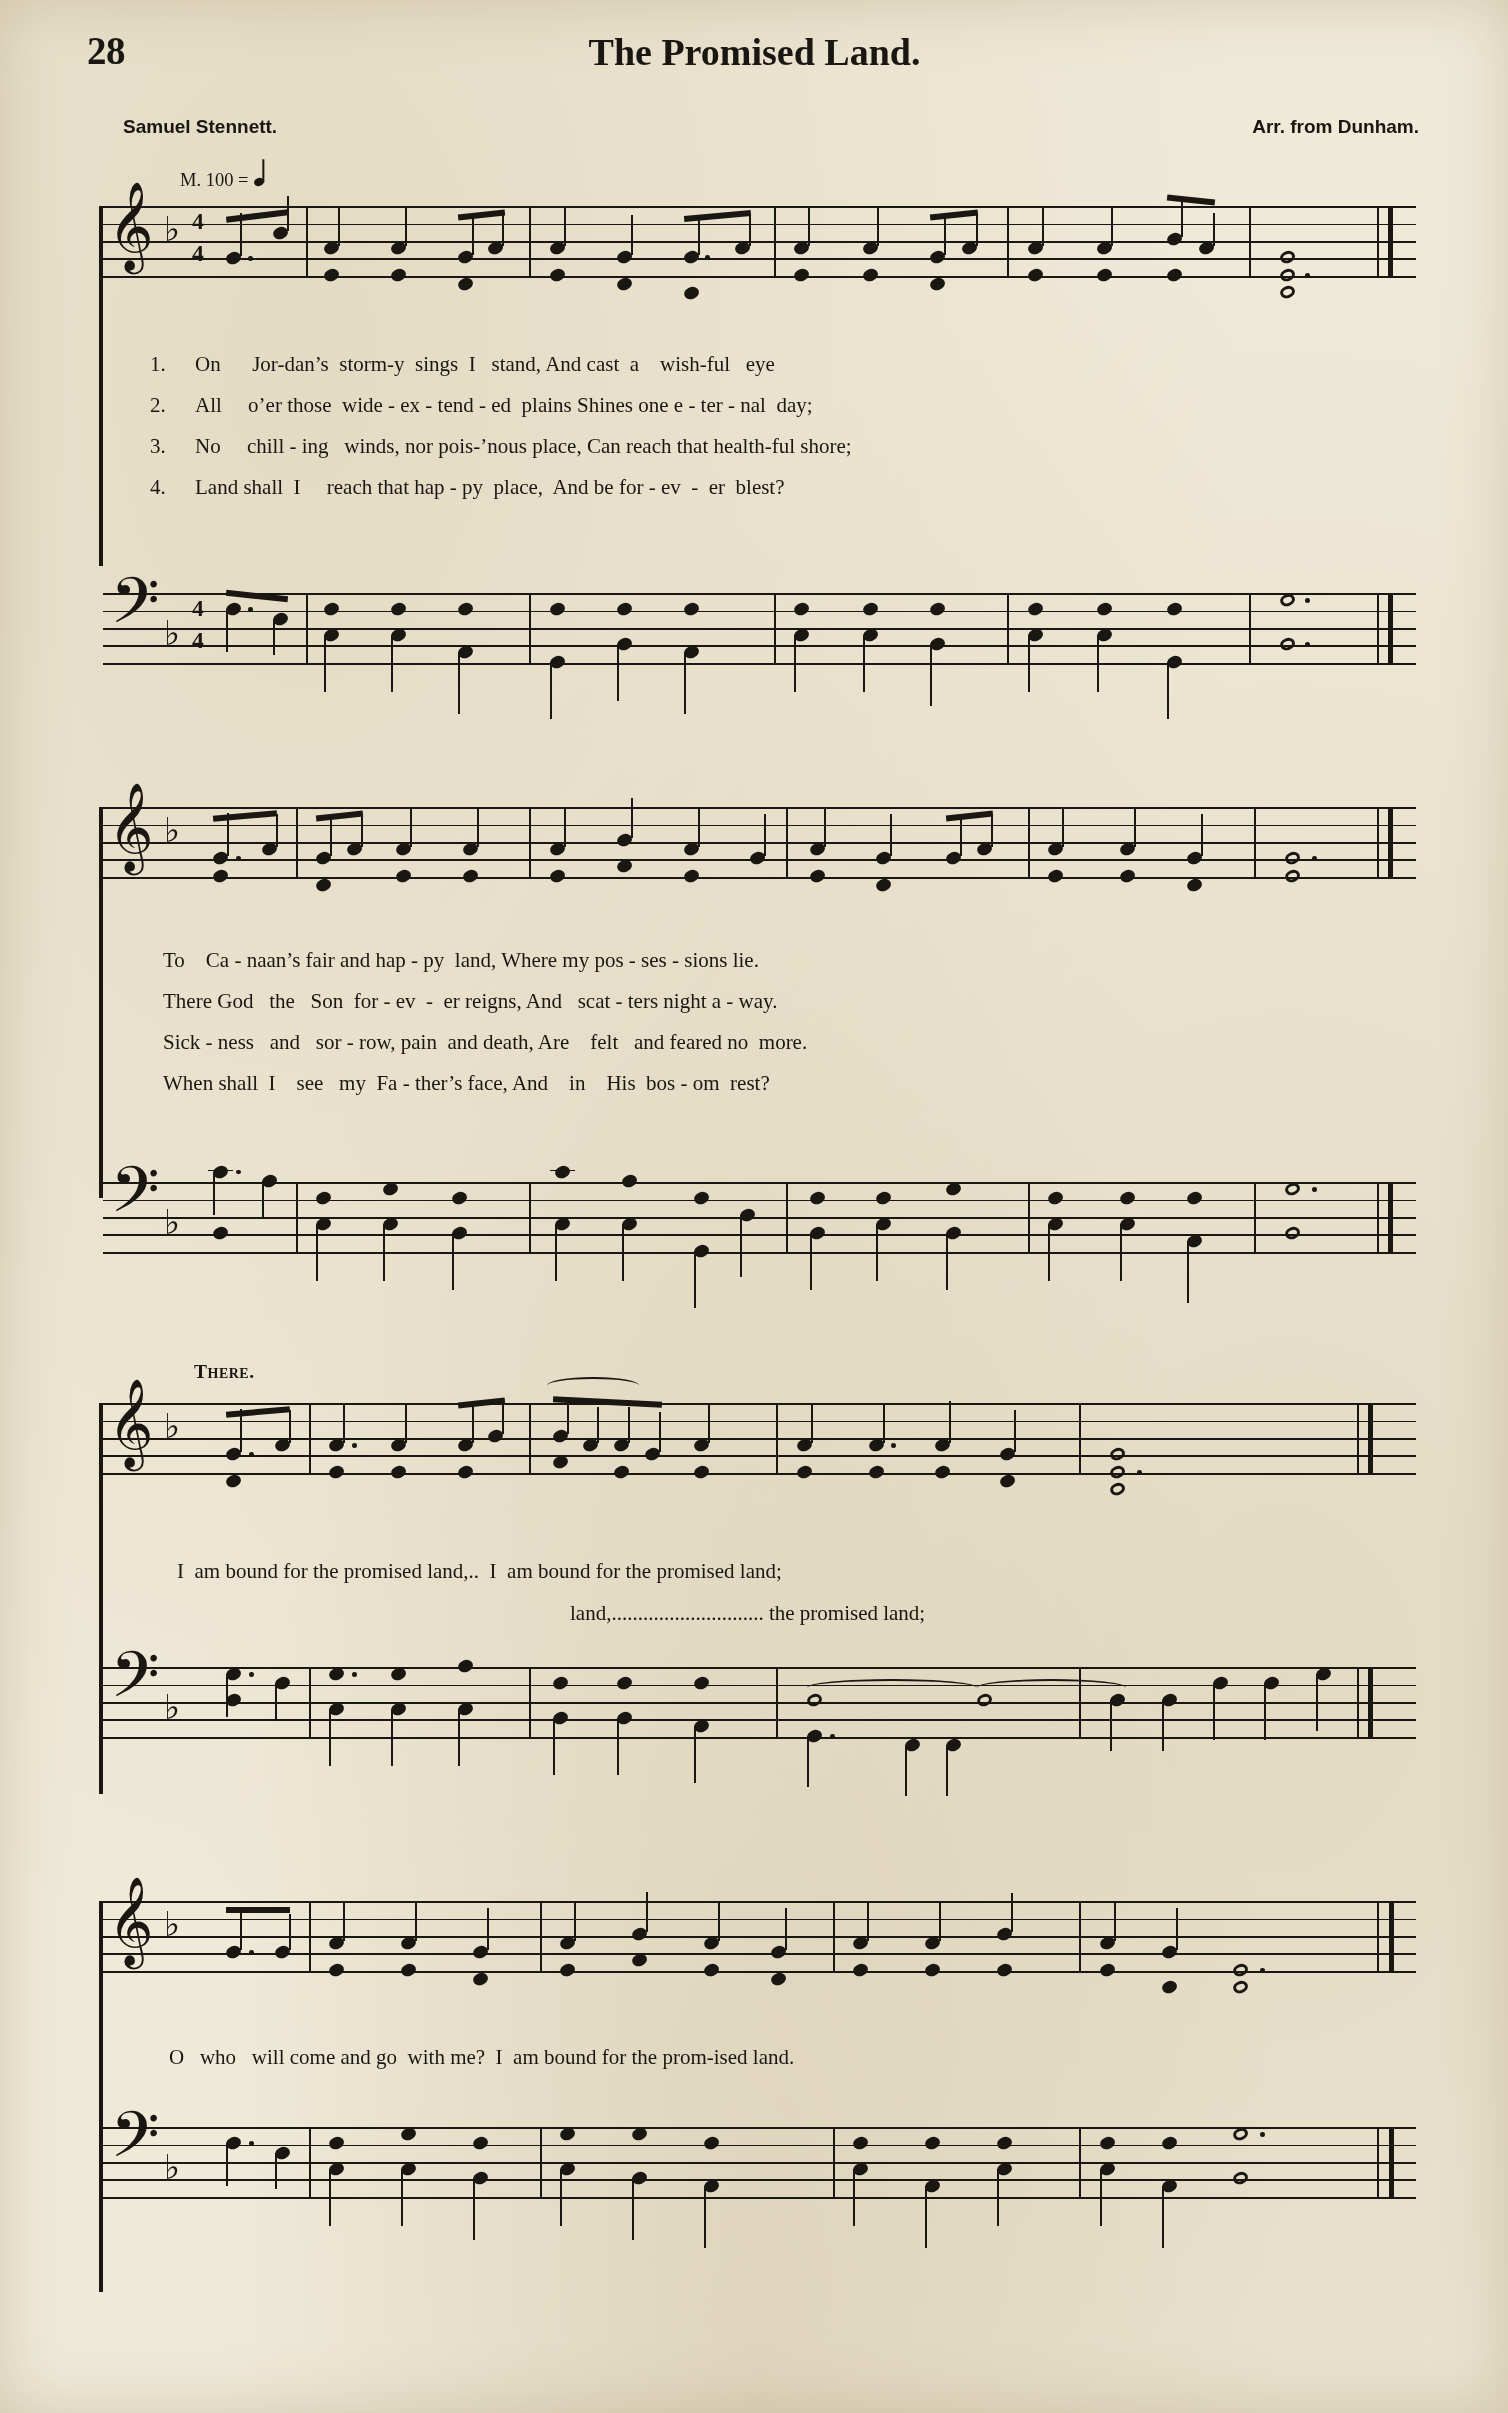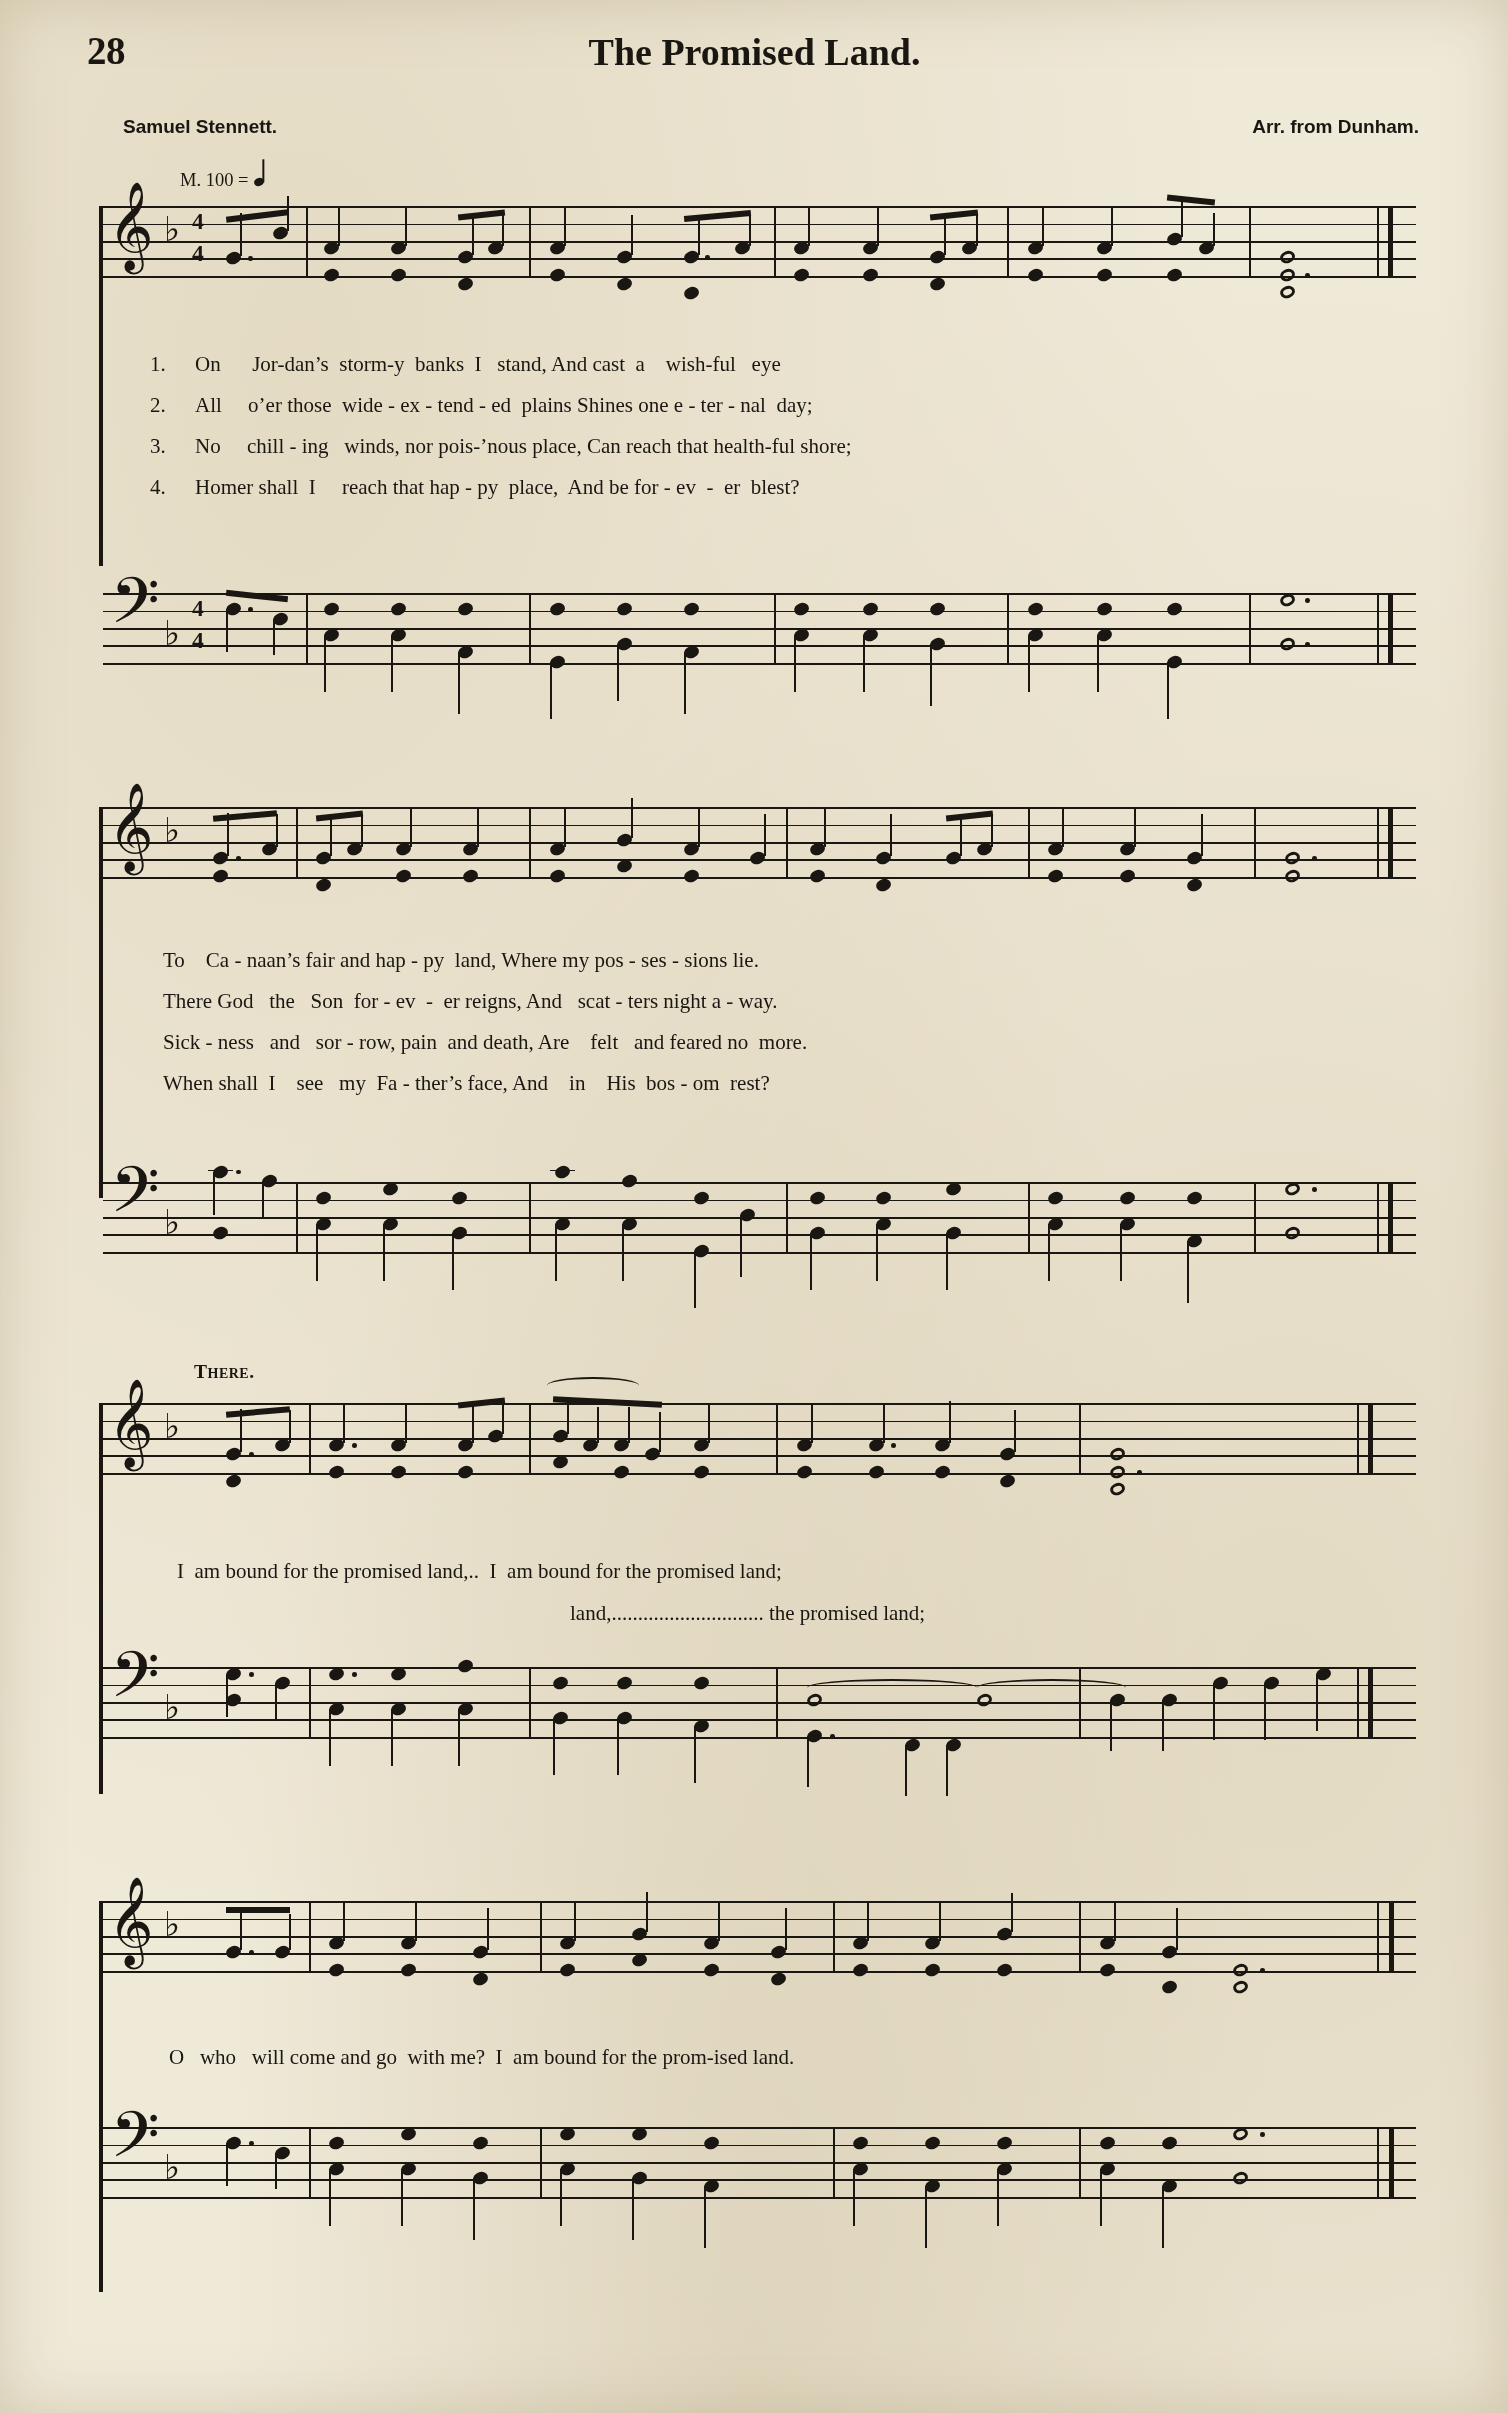--- a/index.html
+++ b/index.html
@@ -398,27 +398,27 @@
     <div class="note" style="left:1177px; top:80px;">
         <span class="head open"></span>
       </div>
     <div class="flagdot" style="left:1202px; top:67px;"></div>
 
     <div class="barline" style="left:1274px; top:0px; height:72px;"></div>
     <div class="barline thick" style="left:1285px; top:0px; height:72px;"></div>
   </div>
 
   <div class="lyric-line" style="left:150px; top:352px;">1.</div>
-  <div class="lyric-line" style="left:195px; top:352px;">On      Jor-dan’s  storm-y  banks  I   stand, And cast  a    wish-ful   eye</div>
+  <div class="lyric-line" style="left:195px; top:352px;">On      Jor-dan’s  storm-y  sings  I   stand, And cast  a    wish-ful   eye</div>
   <div class="lyric-line" style="left:150px; top:393px;">2.</div>
   <div class="lyric-line" style="left:195px; top:393px;">All     o’er those  wide - ex - tend - ed  plains Shines one e - ter - nal  day;</div>
   <div class="lyric-line" style="left:150px; top:434px;">3.</div>
   <div class="lyric-line" style="left:195px; top:434px;">No     chill - ing   winds, nor pois-’nous place, Can reach that health-ful shore;</div>
   <div class="lyric-line" style="left:150px; top:475px;">4.</div>
-  <div class="lyric-line" style="left:195px; top:475px;">Homer shall  I     reach that hap - py  place,  And be for - ev  -  er  blest?</div>
+  <div class="lyric-line" style="left:195px; top:475px;">Land shall  I     reach that hap - py  place,  And be for - ev  -  er  blest?</div>
 
   <div class="system" style="left:103px; top:593px; width:1313px; height:72px;">
     <div class="staff">
       <div class="line" style="top:0px;"></div>
       <div class="line" style="top:17.5px;"></div>
       <div class="line" style="top:35px;"></div>
       <div class="line" style="top:52px;"></div>
       <div class="line" style="top:70px;"></div>
     </div>
     <div class="clef-bass" style="left:7.2px; top:-22.6px;">𝄢</div>

